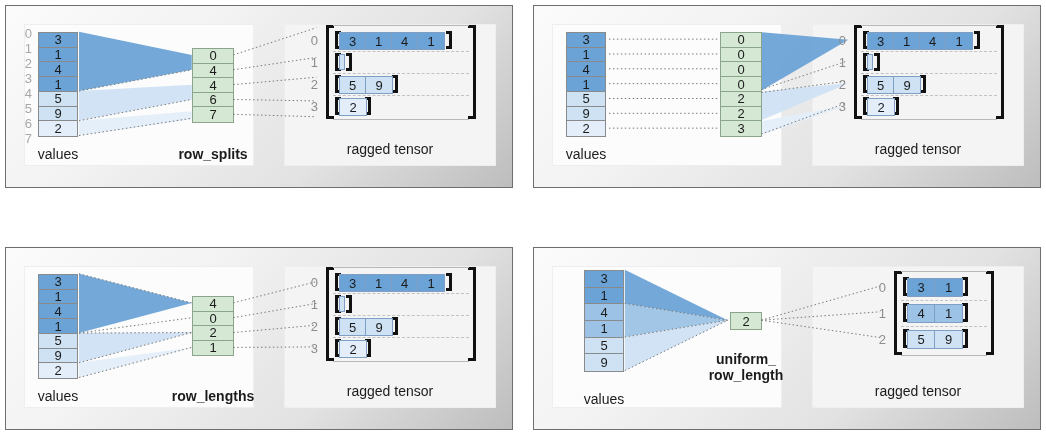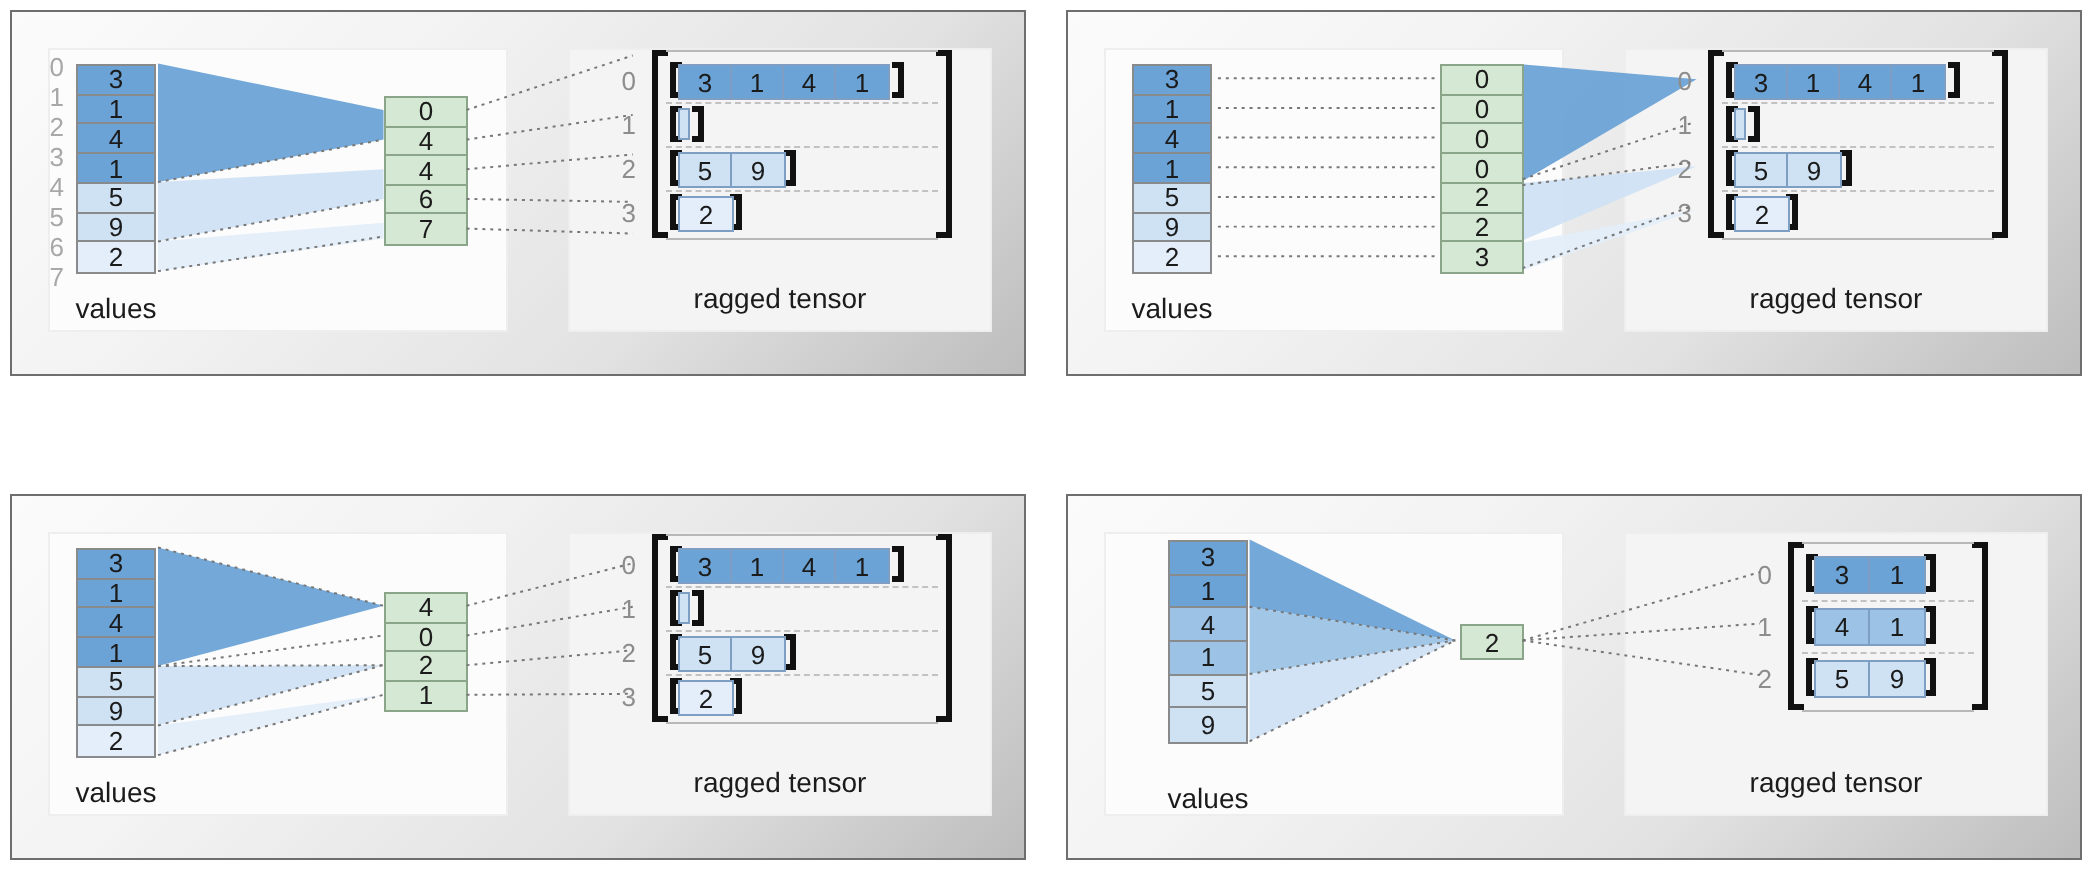--- a/index.html
+++ b/index.html
@@ -180,20 +180,21 @@
       <div class="idx" style="left: 12px; top: 111px; width: 14px;">6</div>
       <div class="idx" style="left: 12px; top: 126px; width: 14px;">7</div>
       <div class="caption" style="left: 10px; top: 141px; width: 84px;">values</div>
       <div class="stack green-stack" style="left: 186px; top: 42px; width: 42px; height: 75px;">
         <div class="cell" style="height: 15px;">0</div>
         <div class="cell" style="height: 15px;">4</div>
         <div class="cell" style="height: 15px;">4</div>
         <div class="cell" style="height: 15px;">6</div>
         <div class="cell" style="height: 15px;">7</div>
       </div>
+      <div class="caption bold" style="left: 136px; top: 141px; width: 142px;">row_splits</div>
       <div class="rt-outer-l" style="left: 320px; top: 19px; width: 8px; height: 94px;"></div>
       <div class="rt-outer-r" style="left: 462px; top: 19px; width: 8px; height: 94px;"></div>
       <div style="position: absolute; left: 327px; top: 19px; width: 136px; height: 1px; background: rgb(184, 184, 184); z-index: 4;"></div>
       <div style="position: absolute; left: 327px; top: 113px; width: 136px; height: 1px; background: rgb(184, 184, 184); z-index: 4;"></div>
       <div class="rt-index" style="left: 298px; top: 28px; width: 14px;">0</div>
       <div class="brk l" style="left: 329px; top: 25px; width: 6px; height: 18px;"></div>
       <div class="brk r" style="left: 440px; top: 25px; width: 6px; height: 18px;"></div>
       <div class="rt-cells" style="position: absolute; left: 333px; top: 26px; z-index: 5;">
         <div class="c" style="width: 26px; height: 16px; background: rgb(107, 163, 214);">3</div>
         <div class="c" style="width: 26px; height: 16px; background: rgb(107, 163, 214);">1</div>
@@ -324,20 +325,21 @@
         <div class="cell" style="height: 15px; background: rgb(207, 226, 243);">9</div>
         <div class="cell" style="height: 15px; background: rgb(227, 238, 250);">2</div>
       </div>
       <div class="caption" style="left: 10px; top: 141px; width: 84px;">values</div>
       <div class="stack green-stack" style="left: 186px; top: 48px; width: 42px; height: 60px;">
         <div class="cell" style="height: 15px;">4</div>
         <div class="cell" style="height: 15px;">0</div>
         <div class="cell" style="height: 15px;">2</div>
         <div class="cell" style="height: 15px;">1</div>
       </div>
+      <div class="caption bold" style="left: 136px; top: 141px; width: 142px;">row_lengths</div>
       <div class="rt-outer-l" style="left: 320px; top: 19px; width: 8px; height: 94px;"></div>
       <div class="rt-outer-r" style="left: 462px; top: 19px; width: 8px; height: 94px;"></div>
       <div style="position: absolute; left: 327px; top: 19px; width: 136px; height: 1px; background: rgb(184, 184, 184); z-index: 4;"></div>
       <div style="position: absolute; left: 327px; top: 113px; width: 136px; height: 1px; background: rgb(184, 184, 184); z-index: 4;"></div>
       <div class="rt-index" style="left: 298px; top: 28px; width: 14px;">0</div>
       <div class="brk l" style="left: 329px; top: 25px; width: 6px; height: 18px;"></div>
       <div class="brk r" style="left: 440px; top: 25px; width: 6px; height: 18px;"></div>
       <div class="rt-cells" style="position: absolute; left: 333px; top: 26px; z-index: 5;">
         <div class="c" style="width: 26px; height: 16px; background: rgb(107, 163, 214);">3</div>
         <div class="c" style="width: 26px; height: 16px; background: rgb(107, 163, 214);">1</div>
@@ -385,20 +387,24 @@
       <div class="stack" style="left: 50px; top: 22px; width: 40px; height: 102px;">
         <div class="cell" style="height: 17px; background: rgb(107, 163, 214);">3</div>
         <div class="cell" style="height: 17px; background: rgb(107, 163, 214);">1</div>
         <div class="cell" style="height: 17px; background: rgb(156, 195, 229);">4</div>
         <div class="cell" style="height: 17px; background: rgb(156, 195, 229);">1</div>
         <div class="cell" style="height: 17px; background: rgb(207, 226, 243);">5</div>
         <div class="cell" style="height: 17px; background: rgb(207, 226, 243);">9</div>
       </div>
       <div class="caption" style="left: 28px; top: 144px; width: 84px;">values</div>
       <div class="single-green" style="left: 196px; top: 64px; width: 32px; height: 18px;">2</div>
+      <div class="caption bold" style="left: 141px; top: 104px; width: 142px;">
+        <div>uniform_</div>
+        <div>row_length</div>
+      </div>
       <div class="rt-outer-l" style="left: 360px; top: 23px; width: 8px; height: 84px;"></div>
       <div class="rt-outer-r" style="left: 452px; top: 23px; width: 8px; height: 84px;"></div>
       <div style="position: absolute; left: 367px; top: 23px; width: 86px; height: 1px; background: rgb(184, 184, 184); z-index: 4;"></div>
       <div style="position: absolute; left: 367px; top: 107px; width: 86px; height: 1px; background: rgb(184, 184, 184); z-index: 4;"></div>
       <div class="rt-index" style="left: 338px; top: 32.5px; width: 14px;">0</div>
       <div class="brk l" style="left: 369px; top: 29px; width: 6px; height: 19px;"></div>
       <div class="brk r" style="left: 428px; top: 29px; width: 6px; height: 19px;"></div>
       <div class="rt-cells" style="position: absolute; left: 373px; top: 30px; z-index: 5;">
         <div class="c" style="width: 27px; height: 17px; background: rgb(107, 163, 214);">3</div>
         <div class="c" style="width: 27px; height: 17px; background: rgb(107, 163, 214);">1</div>

